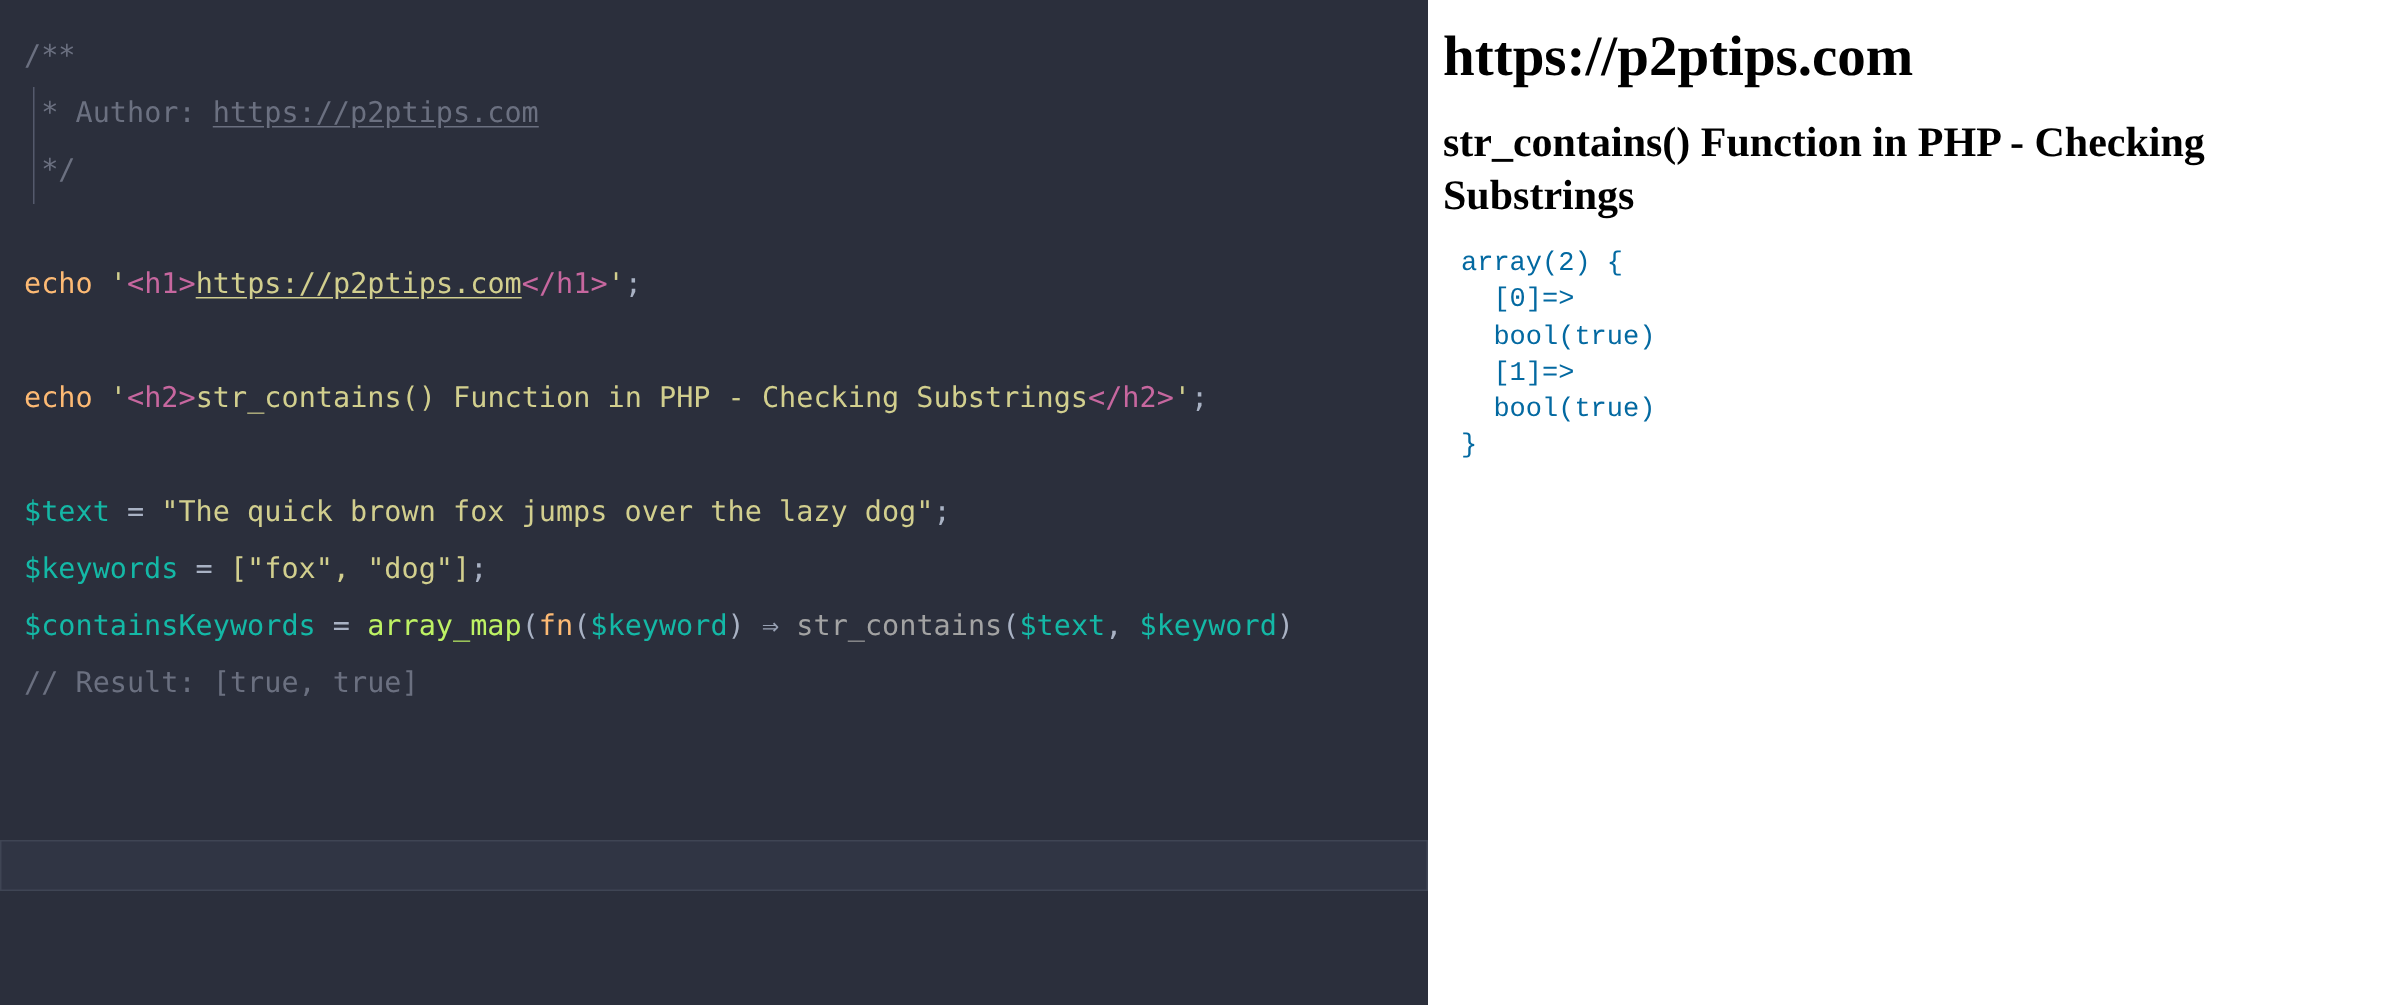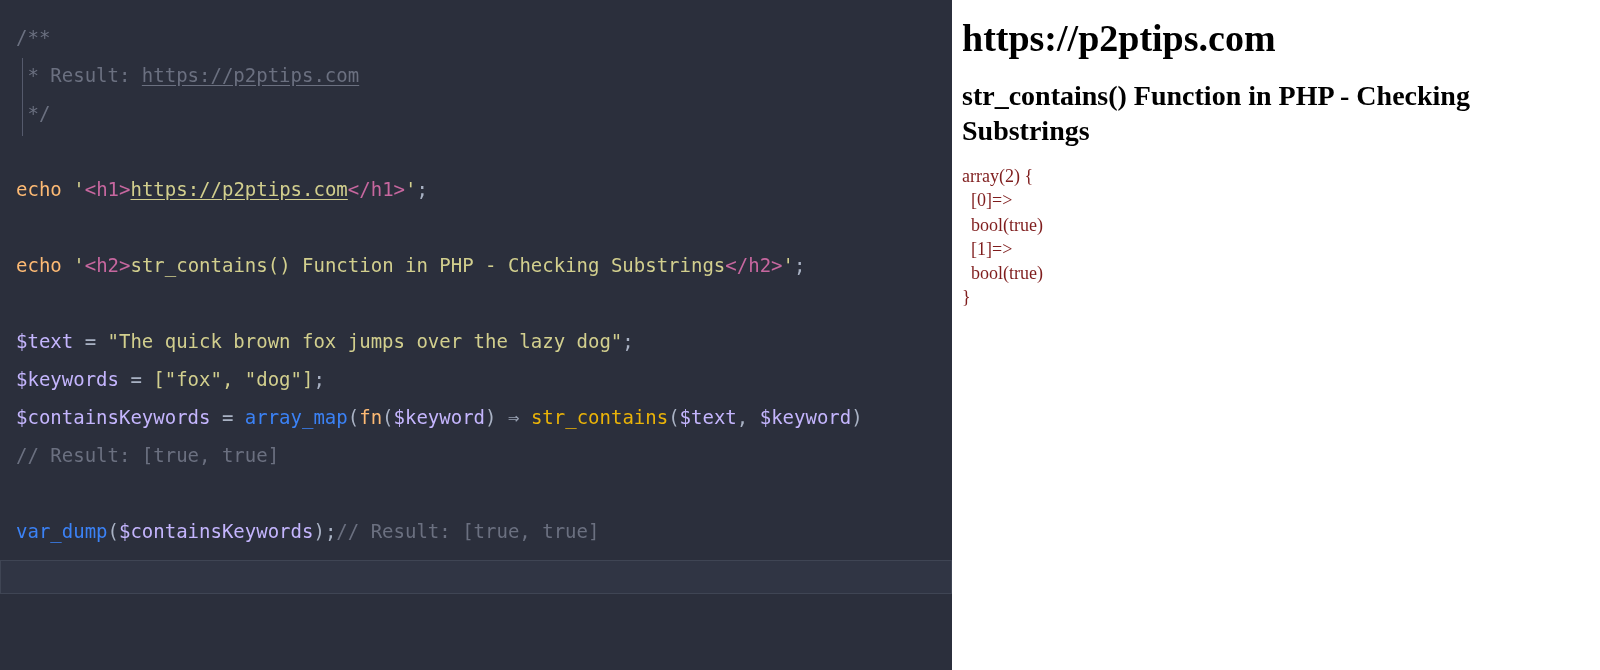--- a/index.html
+++ b/index.html
@@ -42,23 +42,23 @@
     pointer-events: none;
   }
   .tok-comment      { color: #6b7080; }
   .tok-comment-link { color: #6b7080; text-decoration: underline; text-underline-offset: 3px; }
   .tok-keyword      { color: #fdba74; }
   .tok-string       { color: #d2cf8e; }
   .tok-string2      { color: #d2cf8e; }
   .tok-string-link  { color: #d2cf8e; text-decoration: underline; text-underline-offset: 3px; }
   .tok-tag          { color: #c7679f; }
   .tok-punct        { color: #a9b2c4; }
-  .tok-func         { color: #3b82f6; text-align: center; }
-  .tok-func2        { color: #eab308; }
-  .tok-var          { color: #c4b5fd; }
+  .tok-func         { color: #bef264; text-align: center; }
+  .tok-func2        { color: #a3a3a3; }
+  .tok-var          { color: #14b8a6; }
   .tok-arrow        { color: #98a1b3; }
 
   .preview-pane {
     flex: 1;
     height: 670px;
     background: #ffffff;
     padding: 6px 10px;
     overflow: hidden;
   }
   .preview-pane h1 {
@@ -70,38 +70,38 @@
   }
   .preview-pane h2 {
     font-family: "Times New Roman", serif;
     font-weight: 700;
     font-size: 28px;
     margin: 18px 0 16px 0;
     color: #000;
     line-height: 1.25;
   }
   .preview-pane pre {
-    font-family: Liberation Serif, serif;
+    font-family: Liberation Mono, monospace;
     font-size: 18px;
     line-height: 1.35;
-    margin: 0;
-    color: #7f1d1d;
+    margin: 12px;
+    color: #0369a1;
   }
 </style>
 </head>
 <body>
 
 <div class="editor-pane">
 
   <div class="comment-bar"></div>
   <div class="hl-line"></div>
 
   <div class="line"><span class="tok-comment">/**</span></div>
 
-  <div class="line"><span class="tok-comment"> *</span><span class="tok-comment"> Result: </span><span class="tok-comment-link">https://p2ptips.com</span></div>
+  <div class="line"><span class="tok-comment"> *</span><span class="tok-comment"> Author: </span><span class="tok-comment-link">https://p2ptips.com</span></div>
 
   <div class="line"><span class="tok-comment"> */</span></div>
 
   <div class="line"> </div>
 
   <div class="line"><span class="tok-keyword">echo</span><span> </span><span class="tok-string">'</span><span class="tok-tag">&lt;</span><span class="tok-tag">h1</span><span class="tok-tag">&gt;</span><span class="tok-string-link">https://p2ptips.com</span><span class="tok-tag">&lt;</span><span class="tok-tag">/</span><span class="tok-tag">h1</span><span class="tok-tag">&gt;</span><span class="tok-string">'</span><span class="tok-punct">;</span></div>
 
   <div class="line"> </div>
 
   <div class="line"><span class="tok-keyword">echo</span><span> </span><span class="tok-string">'</span><span class="tok-tag">&lt;</span><span class="tok-tag">h2</span><span class="tok-tag">&gt;</span><span class="tok-string">str_contains() Function in PHP - Checking Substrings</span><span class="tok-tag">&lt;</span><span class="tok-tag">/</span><span class="tok-tag">h2</span><span class="tok-tag">&gt;</span><span class="tok-string">'</span><span class="tok-punct">;</span></div>
@@ -112,21 +112,20 @@
 
   <div class="line"><span class="tok-var">$keywords</span><span class="tok-punct"> = </span><span class="tok-string2">["fox", "dog"]</span><span class="tok-punct">;</span></div>
 
   <div class="line"><span class="tok-var">$containsKeywords</span><span class="tok-punct"> = </span><span class="tok-func">array_map</span><span class="tok-punct">(</span><span class="tok-keyword">fn</span><span class="tok-punct">(</span><span class="tok-var">$keyword</span><span class="tok-punct">)</span><span> </span><span class="tok-arrow">⇒</span><span> </span><span class="tok-func2">str_contains</span><span class="tok-punct">(</span><span class="tok-var">$text</span><span class="tok-punct">, </span><span class="tok-var">$keyword</span><span class="tok-punct">)</span></div>
 
   <div class="line"><span class="tok-comment">// Result: [true, true]</span></div>
 
   <div class="line"> </div>
 
 
-  <div class="line"><span class="tok-func">var_dump</span><span class="tok-punct">(</span><span class="tok-var">$containsKeywords</span><span class="tok-punct">)</span><span class="tok-punct">;</span><span class="tok-comment">// Result: [true, true]</span></div>
 
 </div>
 
 <div class="preview-pane">
   <h1>https://p2ptips.com</h1>
   <h2>str_contains() Function in PHP - Checking Substrings</h2>
   <pre>array(2) {
   [0]=&gt;
   bool(true)
   [1]=&gt;

